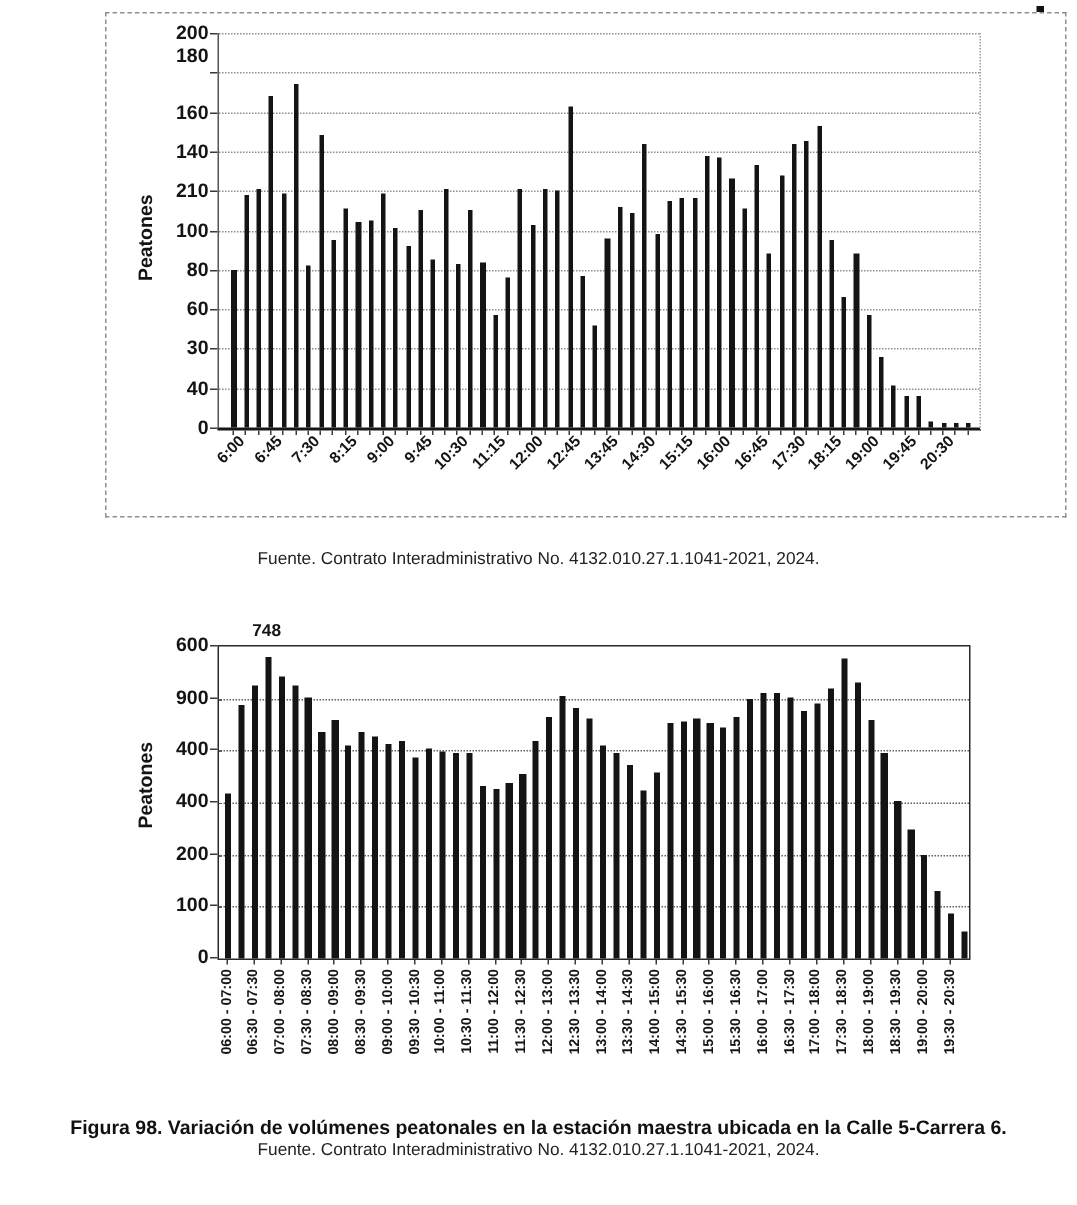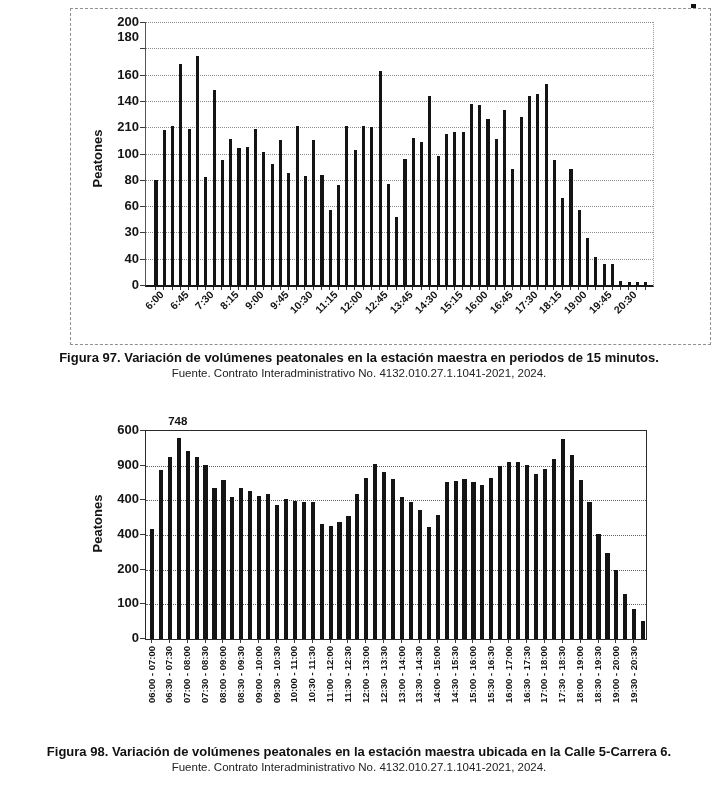--- a/index.html
+++ b/index.html
@@ -29,21 +29,20 @@
 
 <div id="page">
 
   <div class="figbox" style="left:70px;top:8px;width:639px;height:335px;"></div>
 
   <div class="dot" style="left:691px;top:4px;width:5px;height:4px;"></div>
 
   <div class="ytitle" style="left:57px;top:151px;">Peatones</div>
   <div class="ytitle" style="left:57px;top:516px;">Peatones</div>
 
-  <p class="cap" style="top:350px;margin:0;">Figura 97. Variación de volúmenes peatonales en la estación maestra en periodos de 15 minutos.</p>
   <p class="src" style="top:367px;margin:0;">Fuente. Contrato Interadministrativo No. 4132.010.27.1.1041-2021, 2024.</p>
 
   <p class="cap" style="top:744px;margin:0;">Figura 98. Variación de volúmenes peatonales en la estación maestra ubicada en la Calle 5-Carrera 6.</p>
   <p class="src" style="top:761px;margin:0;">Fuente. Contrato Interadministrativo No. 4132.010.27.1.1041-2021, 2024.</p>
 
 <div class="plot1" style="left: 145px; top: 22px; width: 507px; height: 263px;">
       <div class="gridline" style="top: 236.7px;"></div>
       <div class="gridline" style="top: 210.4px;"></div>
       <div class="gridline" style="top: 184.1px;"></div>
       <div class="gridline" style="top: 157.8px;"></div>

